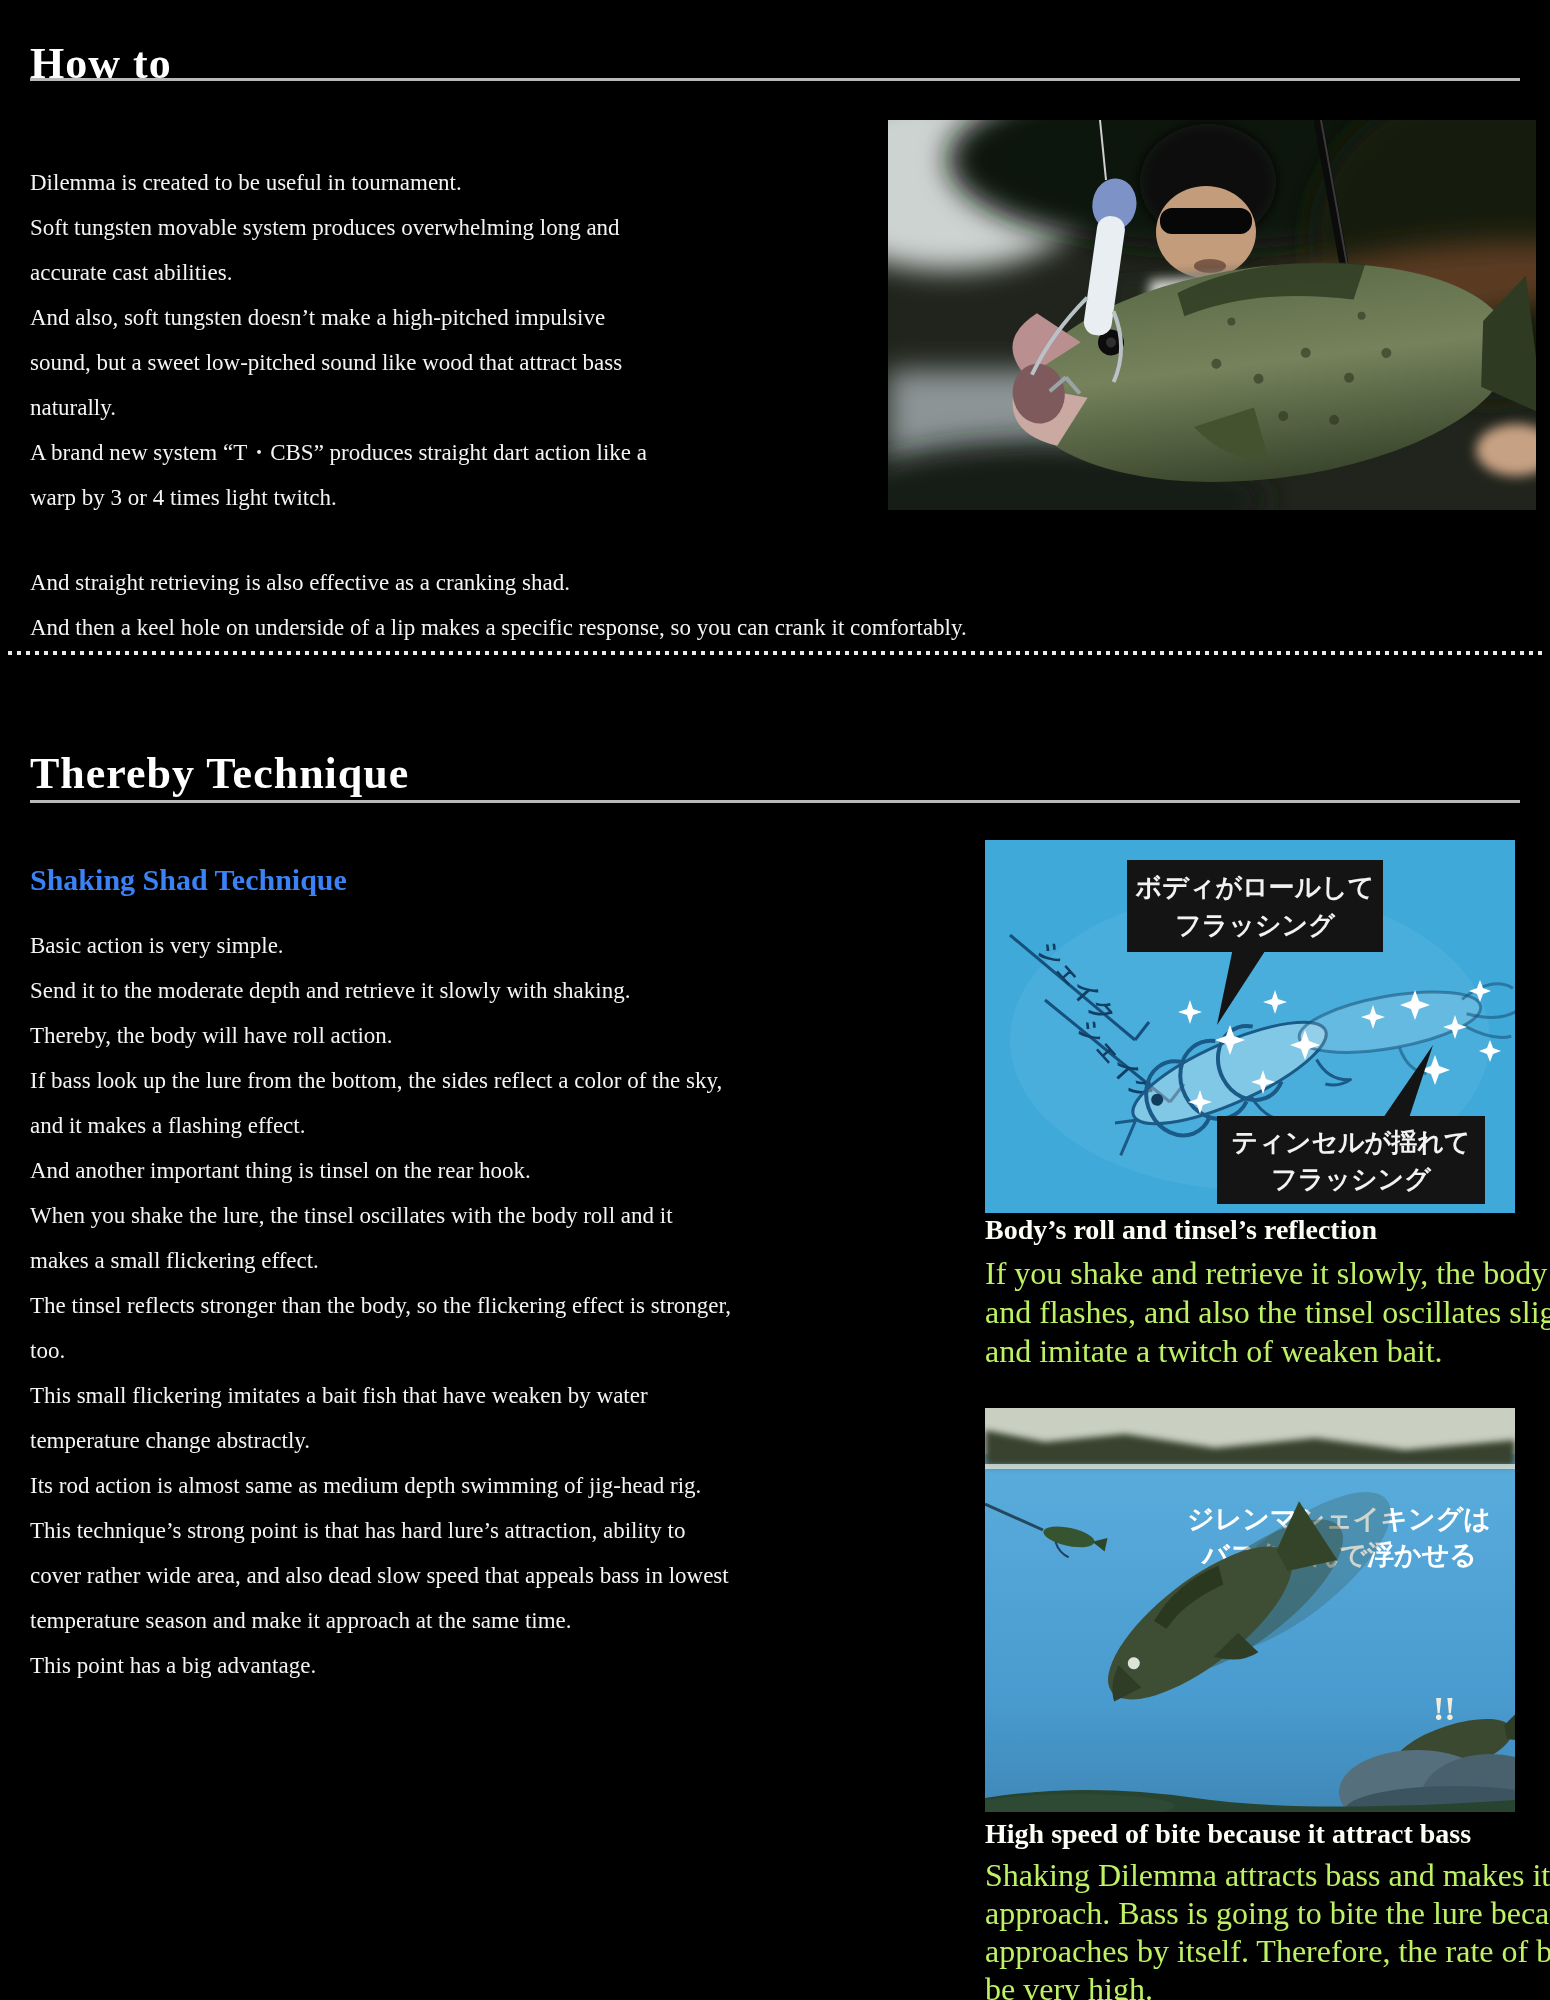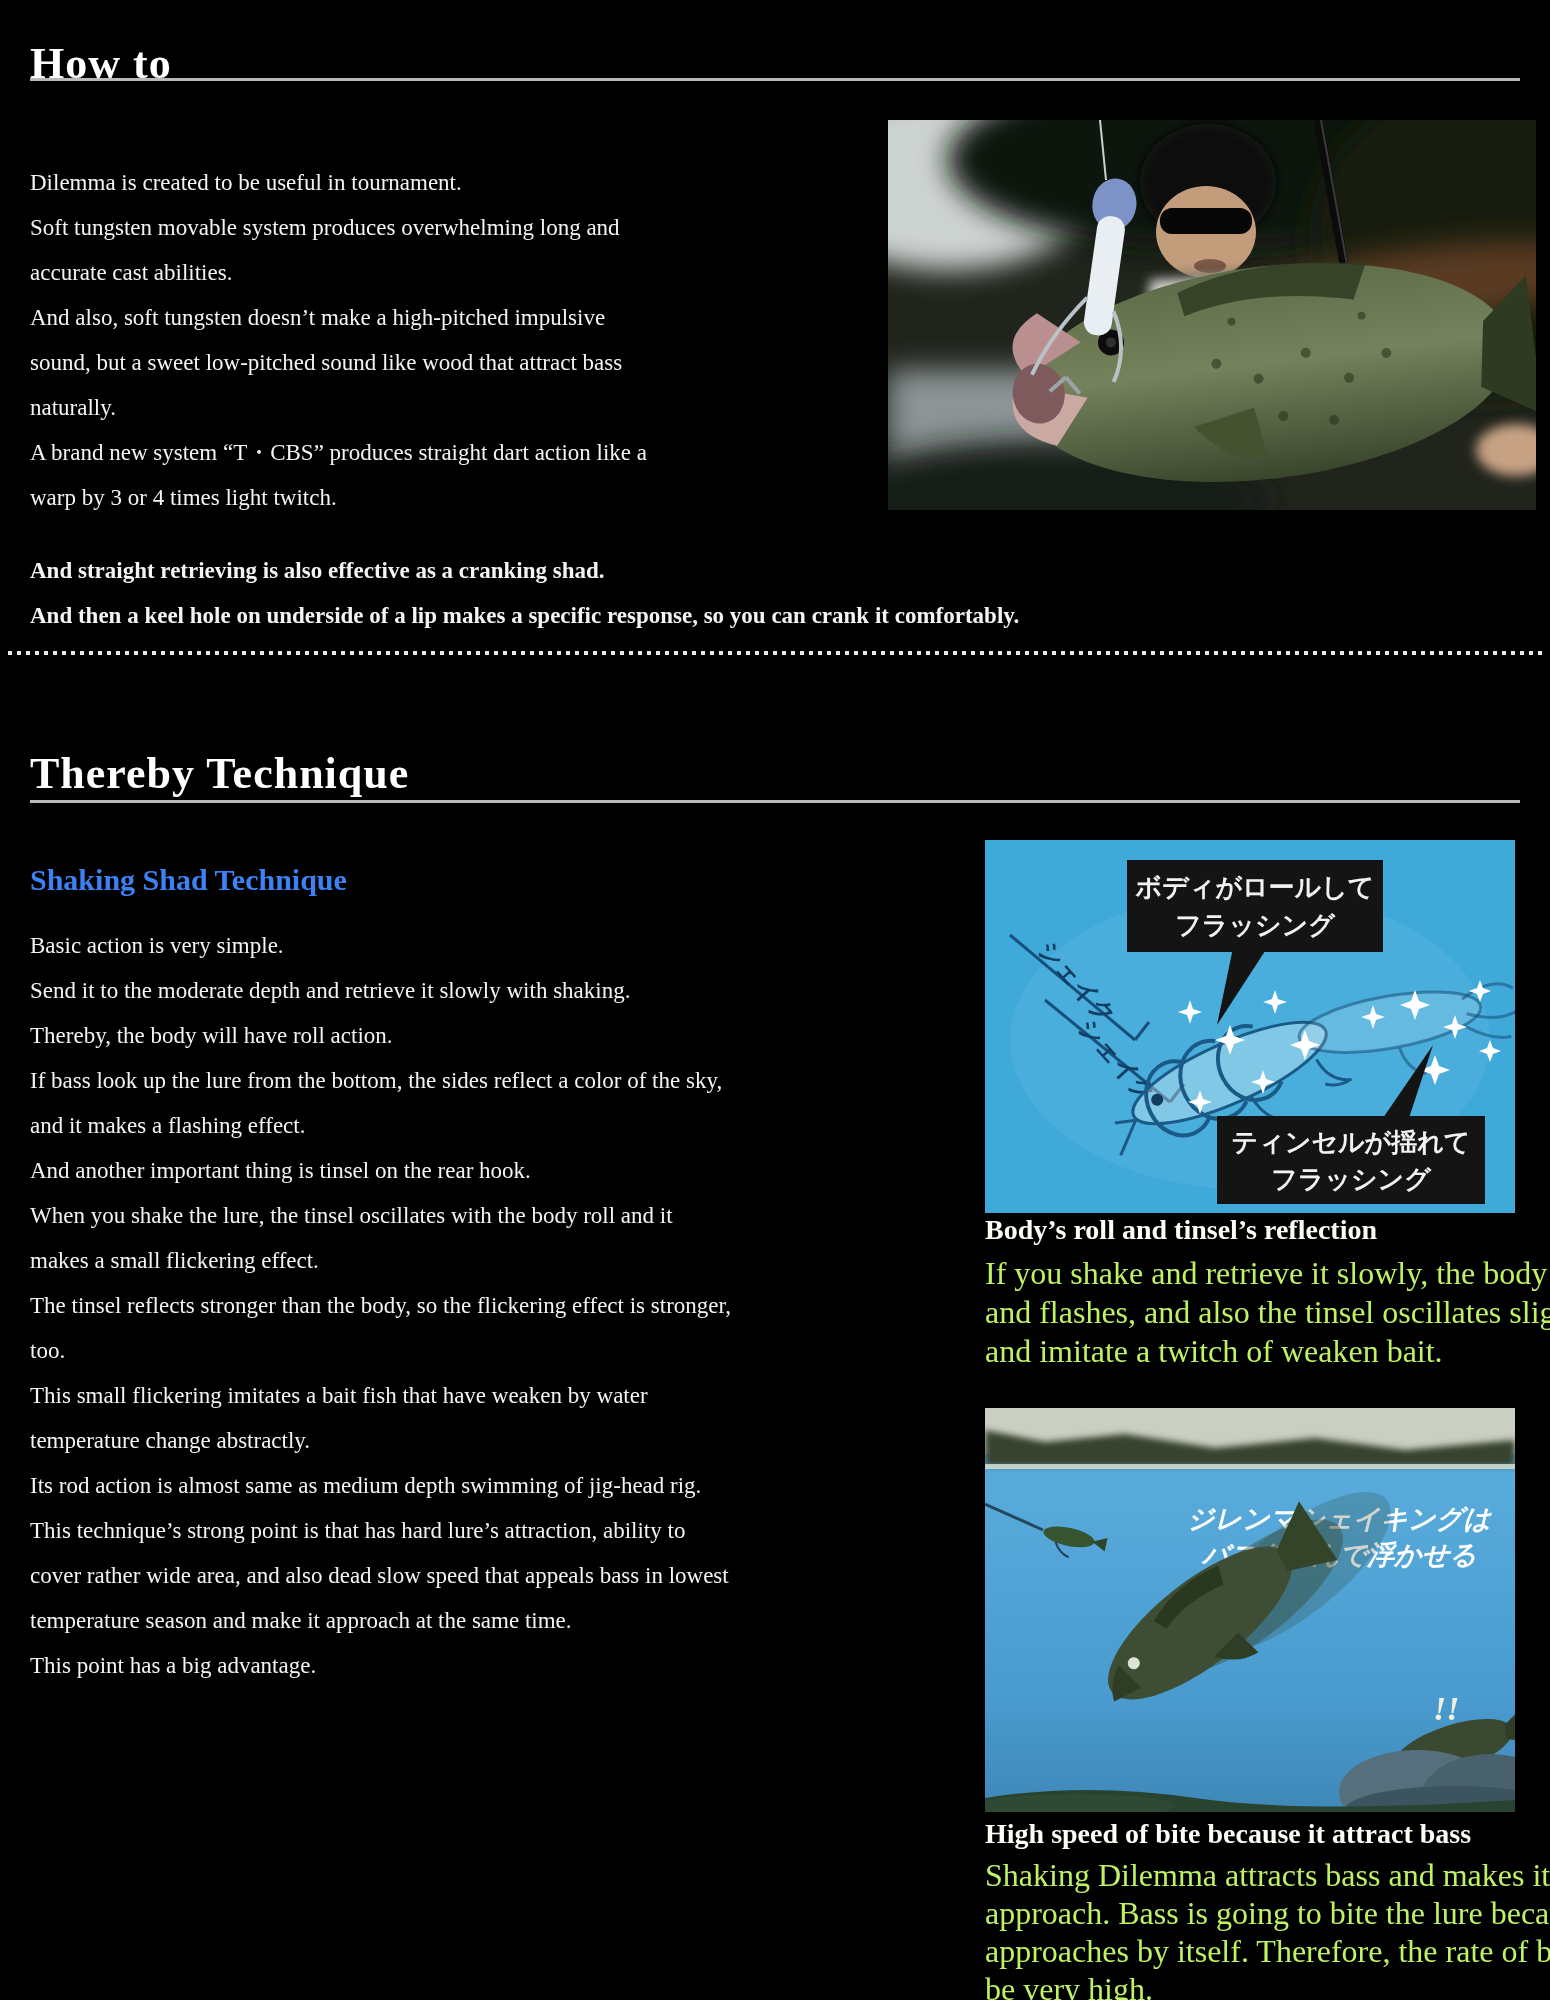--- a/index.html
+++ b/index.html
@@ -92,21 +92,21 @@
   </div>
 
   <div class="abs body-text" style="left:30px;top:160px;">Dilemma is created to be useful in tournament.
 Soft tungsten movable system produces overwhelming long and
 accurate cast abilities.
 And also, soft tungsten doesn’t make a high-pitched impulsive
 sound, but a sweet low-pitched sound like wood that attract bass
 naturally.
 A brand new system “T・CBS” produces straight dart action like a
 warp by 3 or 4 times light twitch.</div>
-  <div class="abs body-text" style="left:30px;top:548px;font-weight:bold;">And straight retrieving is also effective as a cranking shad.
+  <div class="abs body-text" style="left:30px;top:560px;">And straight retrieving is also effective as a cranking shad.
 And then a keel hole on underside of a lip makes a specific response, so you can crank it comfortably.</div>
 
   <div class="abs dotted" style="left:8px;top:651px;width:1534px;"></div>
 
   <div class="abs h1" style="left:30px;top:728px;">Thereby Technique</div>
   <div class="abs rule" style="left:30px;top:800px;width:1490px;"></div>
   <div class="abs subhead" style="left:30px;top:845px;">Shaking Shad Technique</div>
   <div class="abs body-text" style="left:30px;top:923px;">Basic action is very simple.
 Send it to the moderate depth and retrieve it slowly with shaking.
 Thereby, the body will have roll action.
@@ -183,21 +183,21 @@
         <text x="366" y="311" text-anchor="middle" font-size="26" font-weight="bold" fill="#f2f2f2">ティンセルが揺れて</text>
         <text x="366" y="348" text-anchor="middle" font-size="26" font-weight="bold" fill="#f2f2f2">フラッシング</text>
       </g>
     </svg>
   </div>
   <div class="abs caption" style="left:985px;top:1214px;text-align:center;">Body’s roll and tinsel’s reflection</div>
   <div class="abs desc" style="left:985px;top:1254px;">If you shake and retrieve it slowly, the body rolls
 and flashes, and also the tinsel oscillates slightly
 and imitate a twitch of weaken bait.</div>
 
-  <div class="abs" style="left:985px;top:1408px;width:566px;height:404px;font-style:italic;">
+  <div class="abs" style="left:985px;top:1408px;width:566px;height:404px;">
     <svg width="530" height="404" viewBox="0 0 530 404">
       <defs>
         <linearGradient id="water" x1="0" y1="0" x2="0" y2="1">
           <stop offset="0" stop-color="#5cb0de"></stop>
             <stop offset="0.7" stop-color="#4a9cd0"></stop>
             <stop offset="1" stop-color="#3f88b8"></stop>
         </linearGradient>
         <filter id="b3" x="-40%" y="-40%" width="180%" height="180%">
             <feGaussianBlur stdDeviation="3"></feGaussianBlur>
           </filter>

